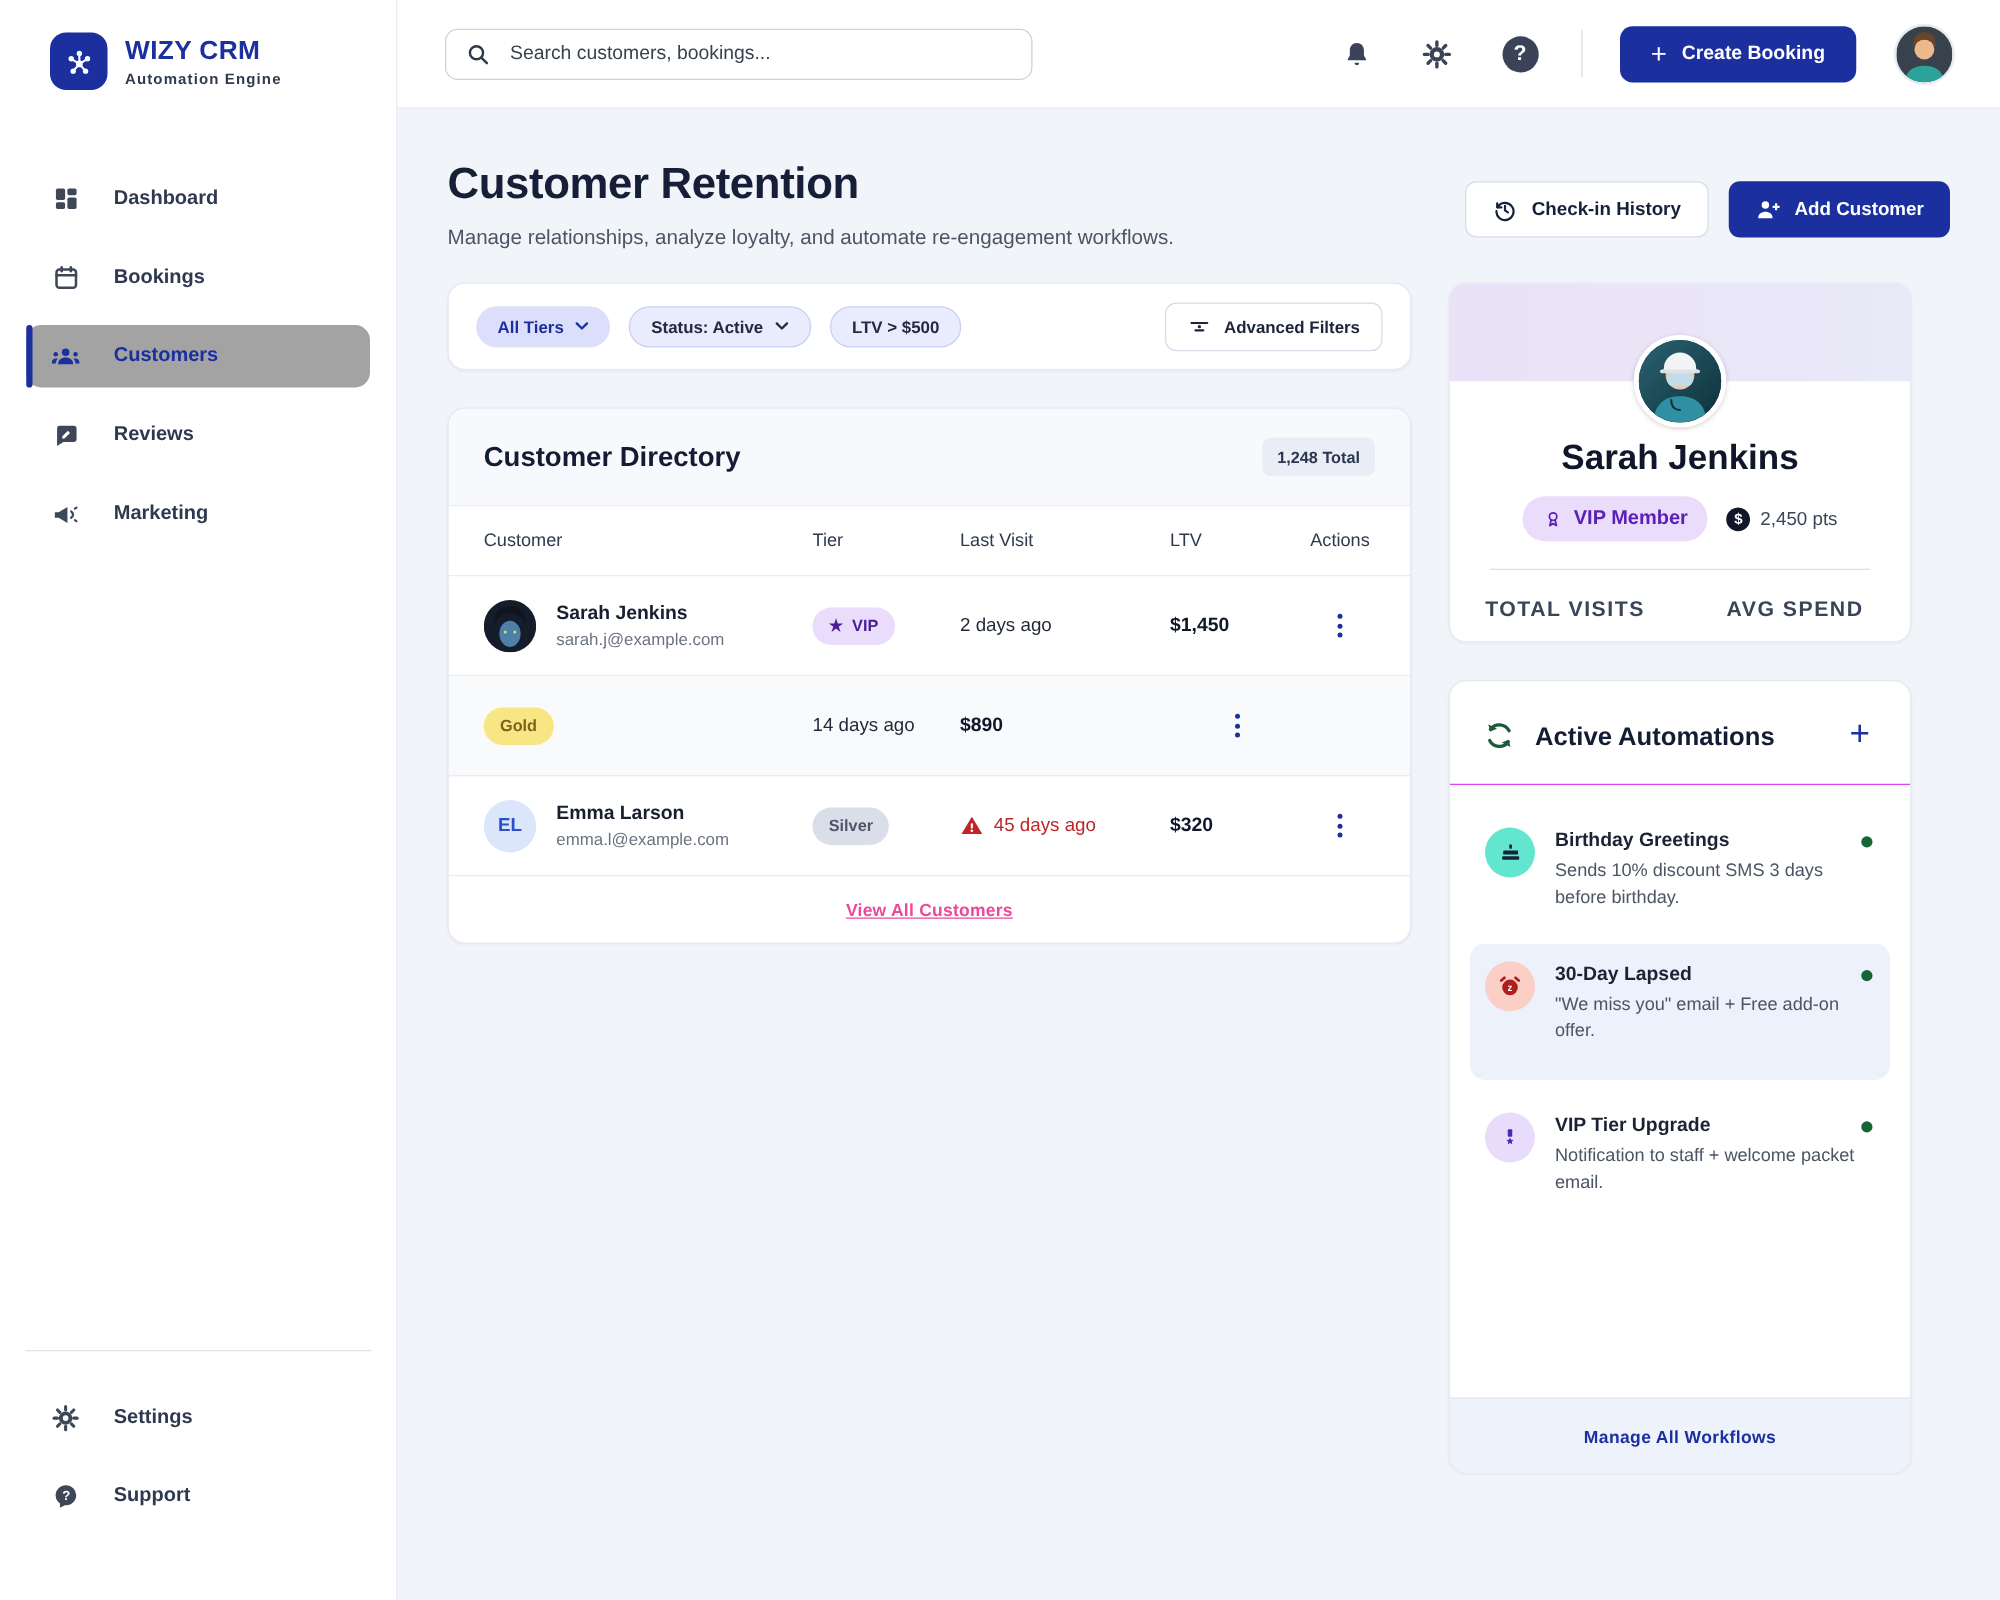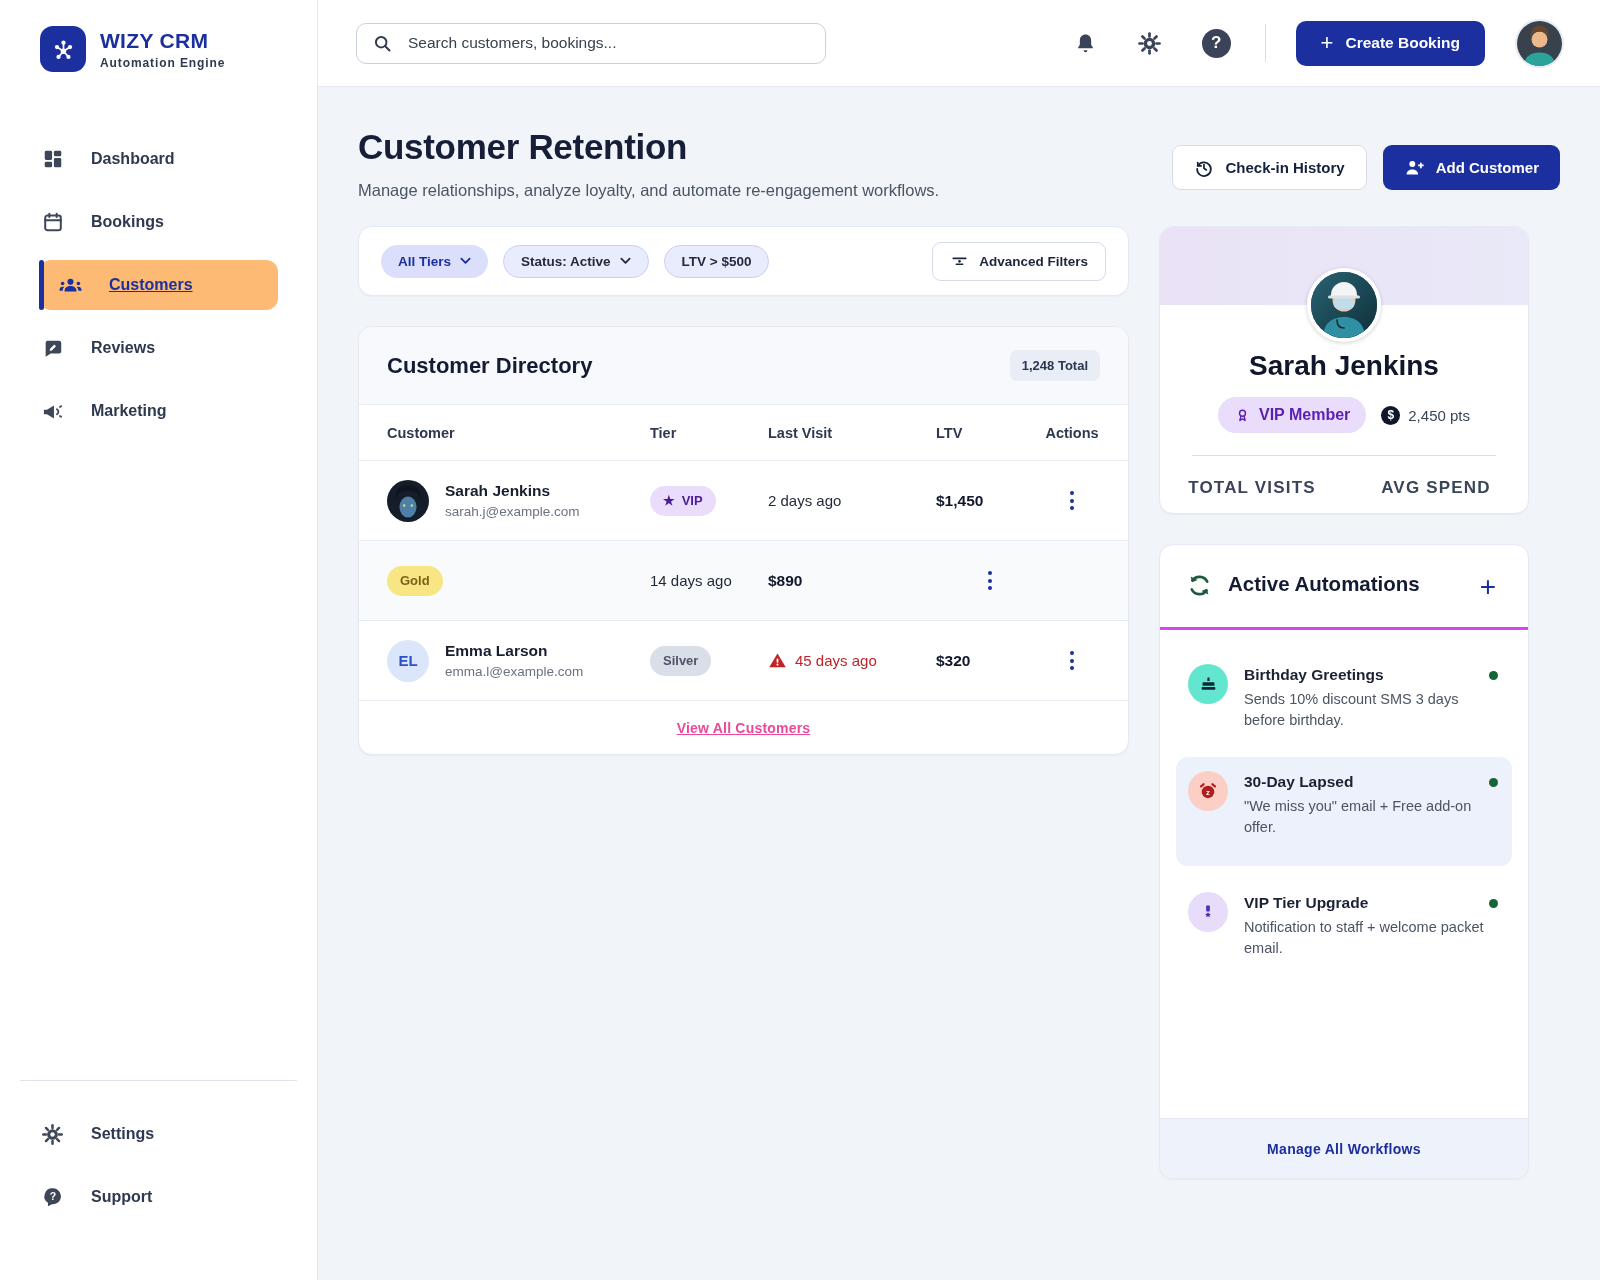--- a/index.html
+++ b/index.html
@@ -13,21 +13,21 @@
 
   
   .sidebar { width:318px; min-width:318px; background:#fff; border-right:1px solid #e3e7f0; display:flex; flex-direction:column; }
   .brand { display:flex; align-items:center; gap:14px; padding:26px 18px 0 40px; }
   .brand-logo { width:46px; height:46px; border-radius:13px; background:#1b2f9e; display:flex; align-items:center; justify-content:center; flex:none; }
   .brand-name { font-size:21px; font-weight:800; color:#1b2f9e; letter-spacing:.3px; }
   .brand-tagline { font-size:12px; font-weight:700; color:#2f3a4e; letter-spacing:.9px; margin-top:3px; }
   .nav { margin-top:62px; display:flex; flex-direction:column; gap:13px; }
   .nav-item { display:flex; align-items:center; gap:26px; height:50px; padding-left:40px; font-size:16px; font-weight:700; color:#2e3950; cursor:pointer; }
   .nav-icon { width:25px; height:25px; display:flex; align-items:center; justify-content:center; flex:none; }
-  .nav-item.active { margin:0 39px; padding-left:19px; background:#fdba74; border-radius:12px; color:#1b2f9e; position:relative;text-decoration:underline; }
+  .nav-item.active { margin:0 21px; padding-left:19px; background:#a3a3a3; border-radius:12px; color:#1b2f9e; position:relative; }
   .nav-item.active::before { content:""; position:absolute; left:0; top:0; bottom:0; width:5px; border-radius:5px; background:#1b2f9e; }
   .sidebar-footer { margin-top:auto; padding-bottom:58px; }
   .sidebar-divider { border-top:1px solid #dfe3ec; margin:0 20px 28px 20px; }
 
   
   .main-col { flex:1; display:flex; flex-direction:column; min-width:0; background:#f1f4f9; }
   .topbar { height:87px; min-height:87px; background:#fff; border-bottom:1px solid #e3e7f0; display:flex; align-items:center; padding:0 38px; }
   .search-box { width:470px; height:41px; border:1.5px solid #c9d1e0; border-radius:10px; display:flex; align-items:center; gap:13px; padding:0 15px; background:#fff; }
   .search-box input { border:none; outline:none; flex:1; font-size:15.5px; font-family:inherit; color:#1c2433; background:transparent; }
   .search-box input::placeholder { color:#38424f; opacity:1; }
@@ -57,21 +57,21 @@
   .chip-tier { background:#dbdffb; color:#1b2f9e; }
   .chip-light { background:#e9ecfd; border:1px solid #c9cff7; color:#222b3f; }
   .adv-btn { margin-left:auto; height:39px; background:#fff; border:1px solid #d6dce8; border-radius:9px; font-family:inherit; font-size:13.5px; font-weight:700; color:#1d2639; display:flex; align-items:center; gap:10px; padding:0 17px; cursor:pointer; }
 
   
   .directory-card { margin-top:30px; background:#fff; border:1px solid #e5e9f2; border-radius:14px; overflow:hidden; box-shadow:0 1px 2px rgba(16,24,40,.04); }
   .dir-header { display:flex; align-items:center; justify-content:space-between; padding:23px 28px; background:#f7f9fc; border-bottom:1px solid #e8ecf3; }
   .dir-title { font-size:22px; font-weight:700; color:#141c33; }
   .dir-badge { background:#e9edf6; border-radius:7px; padding:8px 12px; font-size:13px; font-weight:700; color:#2c3650; }
   .dir-cols, .dir-row { display:grid; grid-template-columns:1fr 118px 168px 108px 56px; align-items:center; padding:0 28px; }
-  .dir-cols { height:56px; border-bottom:1px solid #e8ecf3; font-size:14.5px; font-weight:700; color:#2e3950; background:#fff; }
+  .dir-cols { height:56px; border-bottom:1px solid #e8ecf3; font-size:14.5px; font-weight:400; color:#2e3950; background:#fff; }
   .dir-row { height:80px; border-bottom:1px solid #e8ecf3; cursor:pointer; }
   .dir-row.alt { background:#f8fafc; }
   .cust-cell { display:flex; align-items:center; gap:16px; min-width:0; }
   .cust-avatar { width:42px; height:42px; border-radius:50%; overflow:hidden; flex:none; }
   .cust-initials { width:42px; height:42px; border-radius:50%; background:#dbe6fb; color:#2b50c8; font-size:15px; font-weight:700; display:flex; align-items:center; justify-content:center; flex:none; }
   .cust-name { font-size:15.5px; font-weight:700; color:#18202f; }
   .cust-email { font-size:13.5px; color:#6b7280; margin-top:4px; }
   .tier-badge { display:inline-flex; align-items:center; gap:7px; height:30px; padding:0 13px; border-radius:15px; font-size:13px; font-weight:600; width:fit-content; }
   .tier-vip { background:#eadcfb; color:#4a1d96; }
   .tier-gold { background:#f8e584; color:#7c611a; }
@@ -94,21 +94,21 @@
   .points { display:flex; align-items:center; gap:8px; font-size:15px; color:#3c4658; }
   .dollar-badge { width:19px; height:19px; border-radius:50%; background:#10172b; color:#fff; font-size:12px; font-weight:700; display:flex; align-items:center; justify-content:center; }
   .profile-divider { border-top:1px solid #d9dee9; margin:22px 32px 0; }
   .profile-stats { display:flex; margin-top:22px; }
   .stat { flex:1; text-align:center; }
   .stat-label { font-size:17px; font-weight:700; letter-spacing:1.2px; color:#3a4558; }
   .stat-value { font-size:26px; font-weight:700; color:#10172b; margin-top:12px; }
 
   
   .automations-card { height:635px; background:#fff; border:1px solid #e5e9f2; border-radius:14px; display:flex; flex-direction:column; overflow:hidden; box-shadow:0 1px 2px rgba(16,24,40,.04); }
-  .auto-header { display:flex; align-items:flex-start; gap:15px; padding:27px 26px 25px; border-bottom:3px solid #d946ef; }
+  .auto-header { display:flex; align-items:flex-end; gap:15px; padding:27px 26px 25px; border-bottom:1px solid #d946ef; }
   .auto-title { font-size:20.5px; font-weight:700; color:#141c33; }
   .auto-add { margin-left:auto; background:none; border:none; font-family:inherit; font-size:28px; font-weight:400; color:#1b2f9e; cursor:pointer; line-height:1; }
   .auto-body { padding:20px 16px 0; display:flex; flex-direction:column; gap:12px; }
   .auto-item { display:flex; gap:16px; padding:14px 12px; border-radius:12px; cursor:pointer; }
   .auto-item.highlight { background:#ecf1fb; padding-bottom:28px; }
   .auto-icon { width:40px; height:40px; border-radius:50%; flex:none; display:flex; align-items:center; justify-content:center; }
   .auto-icon.cake { background:#63e6cf; }
   .auto-icon.alarm { background:#fbcfc6; }
   .auto-icon.medal { background:#e7ddfb; }
   .auto-text { flex:1; min-width:0; }

